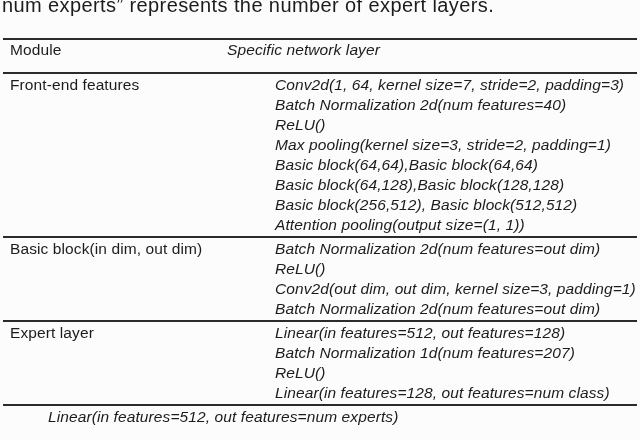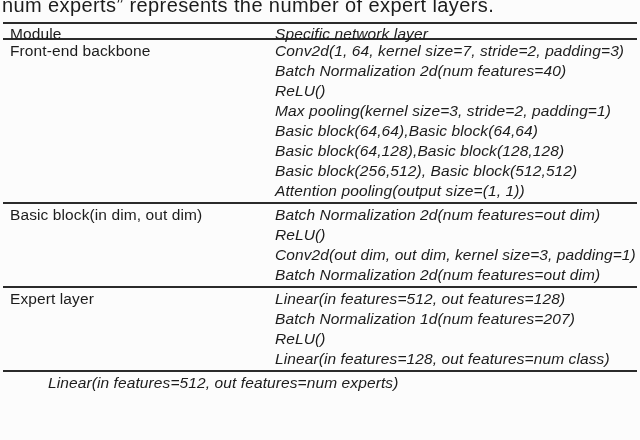--- a/index.html
+++ b/index.html
@@ -14,21 +14,21 @@
     height: 440px;
     overflow: hidden;
     background: var(--background);
     color: var(--text);
     font-family: "Liberation Sans", sans-serif;
   }
   .page { width: 640px; height: 440px; overflow: hidden; }
 
   
   .caption {
-    height: 22px;
+    height: 38px;
     overflow: hidden;
     padding-left: 2px;
   }
   .caption-text {
     font-size: 20px;
     line-height: 24px;
     margin-top: -7px;
     letter-spacing: 0.4px;
     white-space: nowrap;
   }
@@ -36,24 +36,23 @@
   .rule {
     height: 2px;
     background: var(--rule);
     margin: 0 3px;
   }
 
   .tbl { font-size: 15.5px; letter-spacing: 0.1px; }
 
   .header-row {
     display: flex;
-    height: 14px;
+    height: 32px;
     line-height: 20px;
     white-space: nowrap;
-    gap: 48px;
   }
   .col-module {
     flex: none;
     width: 227px;
     padding-left: 10px;
     white-space: nowrap;
     line-height: 20px;
   }
   .col-layers {
     flex: 1;
@@ -87,21 +86,21 @@
 
     <div class="header-row">
       <div class="col-module">Module</div>
       <div class="col-layers">Specific network layer</div>
     </div>
 
     <div class="rule"></div>
 
     <div id="table-body">
   <div class="section">
-    <div class="col-module">Front-end backbone</div>
+    <div class="col-module">Front-end features</div>
     <div class="col-layers">
             <div class="line">Conv2d(1, 64, kernel size=7, stride=2, padding=3)</div>
             <div class="line">Batch Normalization 2d(num features=40)</div>
             <div class="line">ReLU()</div>
             <div class="line">Max pooling(kernel size=3, stride=2, padding=1)</div>
             <div class="line">Basic block(64,64),Basic block(64,64)</div>
             <div class="line">Basic block(64,128),Basic block(128,128)</div>
             <div class="line">Basic block(256,512), Basic block(512,512)</div>
             <div class="line">Attention pooling(output size=(1, 1))</div>
           </div>

